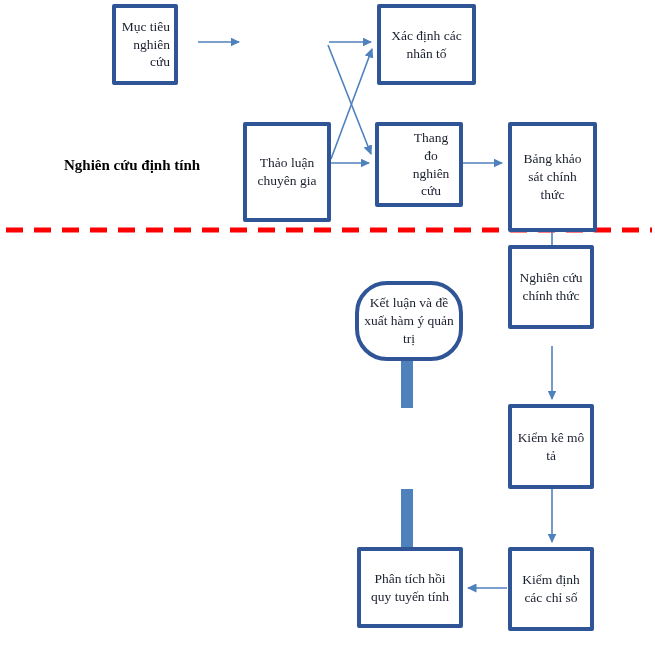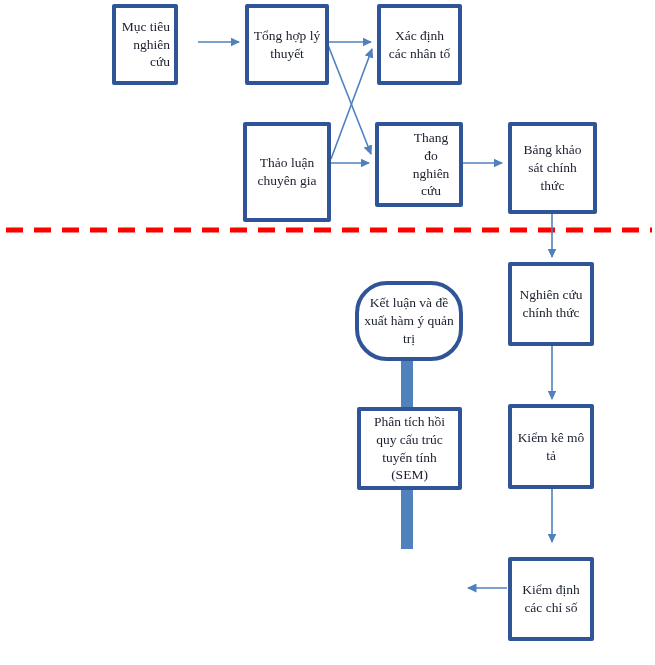--- a/index.html
+++ b/index.html
@@ -57,27 +57,27 @@
       <line x1="552" y1="489" x2="552" y2="542" marker-end="url(#ah)"></line>
       <line x1="507" y1="588" x2="468" y2="588" marker-end="url(#ah)"></line>
     </g>
 
     <g fill="#4F81BD">
       <rect x="401" y="360" width="12" height="48"></rect>
       <rect x="401" y="489" width="12" height="60"></rect>
     </g>
   </svg>
 
+  <div class="section-label" style="left:64px;top:157px;">Nghiên cứu định tính</div>
 
   <div class="box" style="left:112px;top:4px;width:66px;height:81px;text-align:right;">Mục tiêu nghiên cứu</div>
-  <div class="box" style="left:245px;top:4px;width:84px;height:81px;">Tổng hợp lý thuyết</div>
-  <div class="box" style="left:377px;top:4px;width:85px;height:81px;">Xác định các nhân tố</div>
+  <div class="box" style="left:377px;top:4px;width:99px;height:81px;">Xác định các nhân tố</div>
   <div class="box" style="left:243px;top:122px;width:88px;height:100px;">Thảo luận chuyên gia</div>
   <div class="box" style="left:375px;top:122px;width:88px;height:85px;padding-left:28px;">Thang đo nghiên cứu</div>
-  <div class="box" style="left:508px;top:122px;width:89px;height:92px;">Bảng khảo sát chính thức</div>
+  <div class="box" style="left:508px;top:122px;width:89px;height:110px;">Bảng khảo sát chính thức</div>
 
-  <div class="box" style="left:508px;top:262px;width:86px;height:84px;">Nghiên cứu chính thức</div>
+  <div class="box" style="left:508px;top:245px;width:86px;height:84px;">Nghiên cứu chính thức</div>
   <div class="box" style="left:508px;top:404px;width:86px;height:85px;">Kiểm kê mô tả</div>
-  <div class="box" style="left:508px;top:547px;width:86px;height:84px;margin-top:10px;">Kiểm định các chỉ số</div>
+  <div class="box" style="left:508px;top:547px;width:86px;height:84px;">Kiểm định các chỉ số</div>
   <div class="box" style="left:355px;top:281px;width:108px;height:80px;border-radius:32px;">Kết luận và đề xuất hàm ý quản trị</div>
-  <div class="box" style="left:357px;top:407px;width:105px;height:83px;">Phân tích hồi quy cấu trúc tuyến tính (SEM)</div>
+  <div class="box" style="left:357px;top:547px;width:106px;height:81px;">Phân tích hồi quy tuyến tính</div>
 
 </div>
 
 </body></html>

